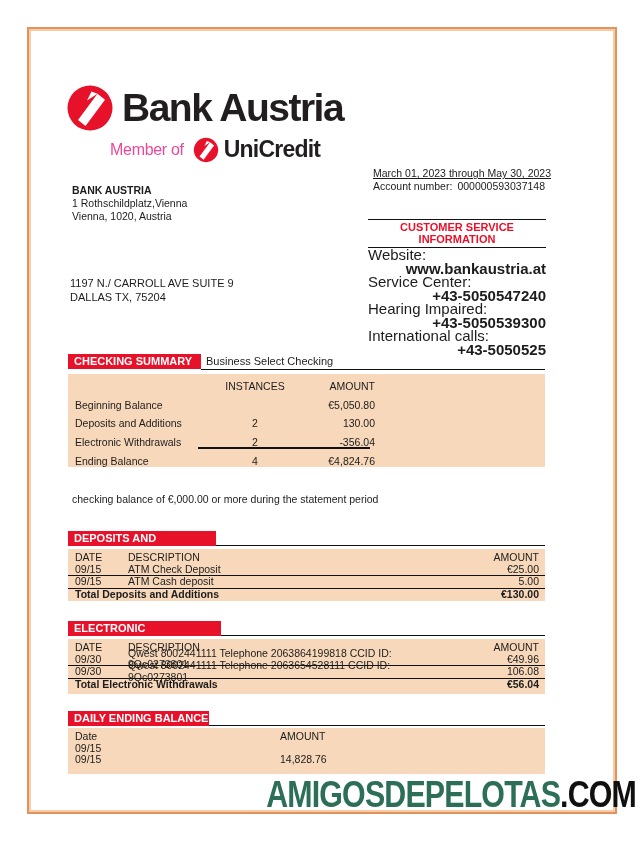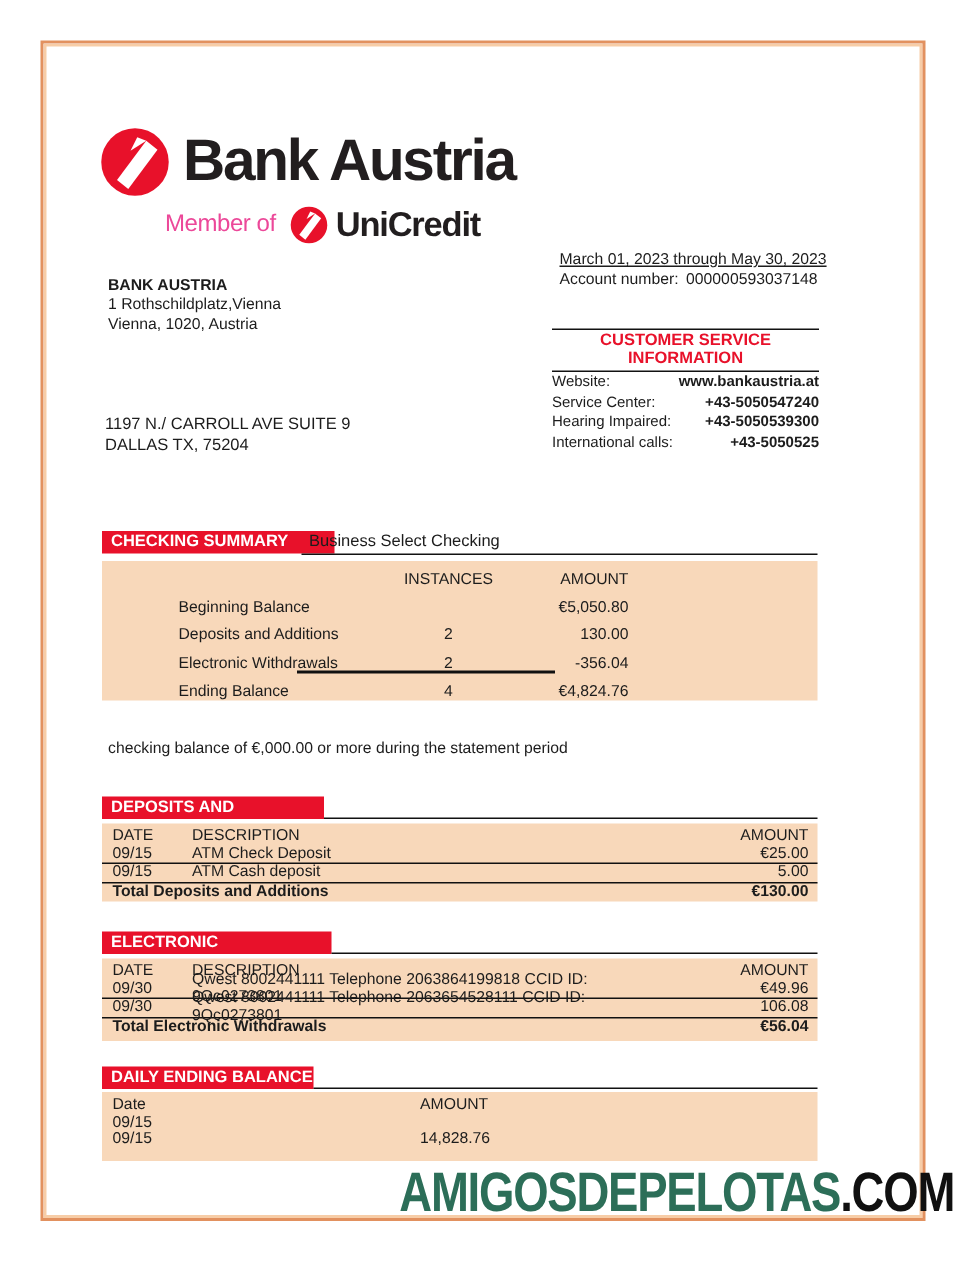--- a/index.html
+++ b/index.html
@@ -23,37 +23,37 @@
   
   .t10{font-size:10.5px;line-height:13px;}
   .t11{font-size:11px;line-height:13.5px;}
   .bold{font-weight:bold;}
   
   .cs-box{position:absolute;left:368px;top:219px;width:178px;}
   .cs-title{
     border-top:1.5px solid #111;border-bottom:1.5px solid #111;
     color:#e8112a;font-weight:bold;font-size:11px;text-align:center;padding:1px 0 2px 0;
   }
-  .cs-row{display:flex;justify-content:space-between;font-size:10px;line-height:13.5px;}
+  .cs-row{display:flex;justify-content:space-between;font-size:15px;line-height:13.5px;flex-direction:column;}
   .cs-row .v{font-weight:bold;text-align:right;}
   
   .sec-bar{
     position:absolute;height:15px;background:#e8112a;color:#ffffff;
     font-size:11px;font-weight:bold;line-height:15px;padding-left:6px;box-sizing:border-box;
   }
   .hline{position:absolute;background:#111;height:1px;}
   
   .peach{position:absolute;background:#f8d8ba;box-sizing:border-box;}
   .row{display:flex;align-items:center;}
   
   .cks .c-label{width:135px;padding-left:7px;}
   .cks .c-inst{width:90px;text-align:center;}
   .cks .c-amt{width:75px;text-align:right;}
   .cks{font-size:10.5px;}
-  .cks .row{height:18.6px;padding-left:44px;}
+  .cks .row{height:18.6px;}
   
   .txn{font-size:10.5px;}
   .txn .c-date{width:53px;padding-left:7px;}
   .txn .c-desc{flex:1;}
   .txn .c-amt{width:95px;text-align:right;padding-right:6px;}
   .txn .row{height:11.5px;line-height:11.5px;}
   .b-bot{border-bottom:1px solid #111;}
   .b-bot2{border-bottom:1.5px solid #111;}
   
   .deb .c-date{width:205px;padding-left:7px;}
@@ -123,21 +123,21 @@
       <span>International calls:</span>
       <span class="v">+43-5050525</span>
     </div>
   </div>
 
   <div class="abs t11" style="left:70px;top:277px;">
     <div>1197 N./ CARROLL AVE SUITE 9</div>
     <div>DALLAS TX, 75204</div>
   </div>
 
-  <div class="sec-bar" style="left:68px;top:354px;width:155px;">CHECKING SUMMARY</div>
+  <div class="sec-bar" style="left:68px;top:354px;width:133px;">CHECKING SUMMARY</div>
   <div class="abs t11" style="left:206px;top:355px;">Business Select Checking</div>
   <div class="hline" style="left:201px;top:369px;width:344px;"></div>
 
   <div class="peach cks" style="left:68px;top:374px;width:477px;height:93px;padding-top:3px;">
     <div class="row">
       <span class="c-label"></span>
       <span class="c-inst">INSTANCES</span>
       <span class="c-amt">AMOUNT</span>
     </div>
     <div class="row">

